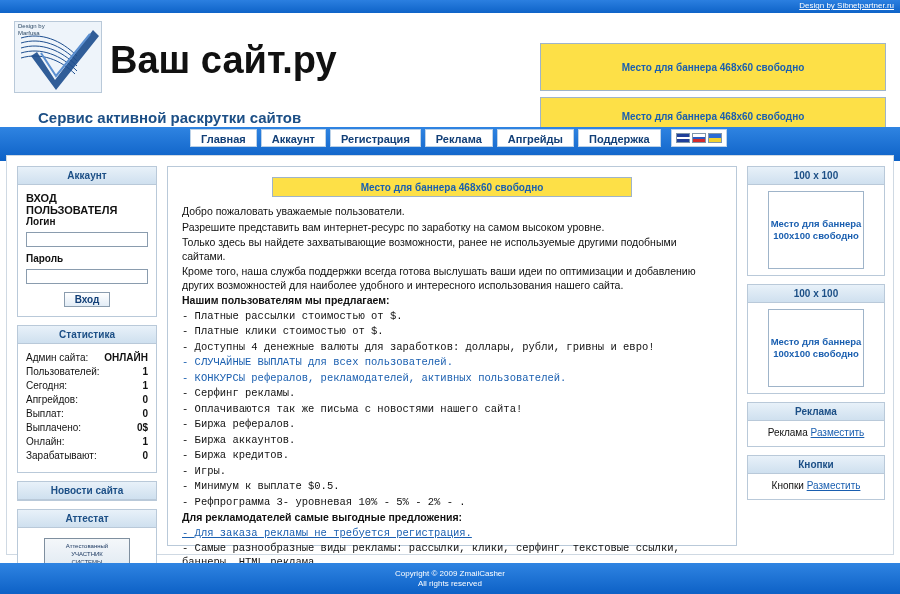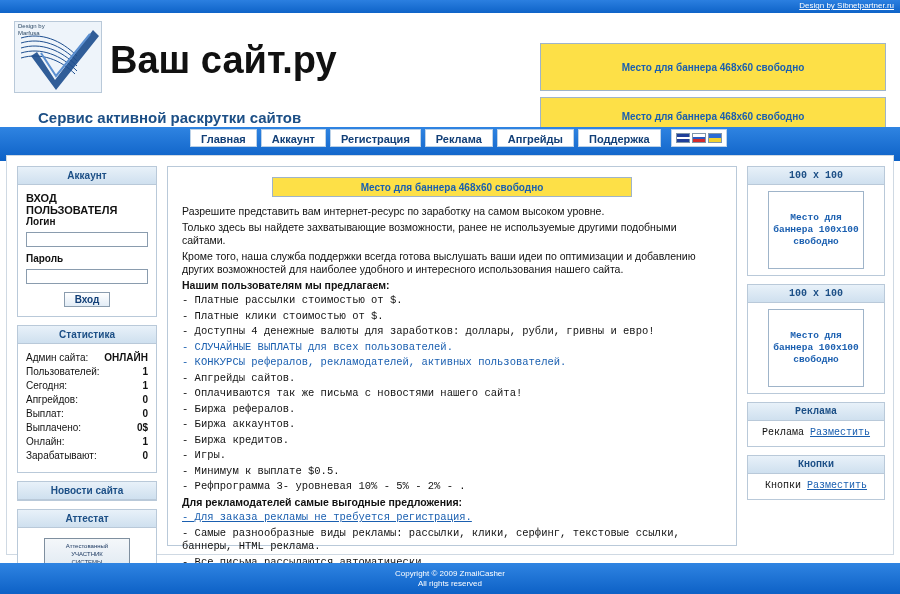--- a/index.html
+++ b/index.html
@@ -179,21 +179,20 @@
   .ctr-text p { margin: 0 0 2px 0; }
   .bold-head { font-weight: bold; margin-top: 6px; margin-bottom: 2px; }
   .li { margin: 0; font-family: Liberation Mono, monospace; }
   .lnk-blue { color: #1a5fb0; }
   .lnk-blue-u { color: #1a5fb0; text-decoration: underline; }
 
   
   .col-right {
     position: absolute; left: 740px; top: 10px;
     width: 138px;
-    font-family: Liberation Mono, monospace;
   }
   .sq-banner {
     margin: 6px auto;
     width: 96px; height: 78px;
     border: 1px solid #9fb4c9; background: #ffffff;
     display: flex; align-items: center; justify-content: center;
     text-align: center; color: #1a5fb0; font-size: 9.5px; font-weight: bold;
     line-height: 12px;
   }
   .rt-link-row {
@@ -329,31 +328,32 @@
           </div>
         </div>
       </div>
 
     </div>
 
     <div class="col-center">
       <div class="banner468 ctr-banner">Место для баннера 468х60 свободно</div>
 
       <div class="ctr-text">
+        <p>Добро пожаловать уважаемые пользователи.</p>
         <p>Разрешите представить вам интернет-ресурс по заработку на самом высоком уровне.</p>
         <p>Только здесь вы найдете захватывающие возможности, ранее не используемые другими подобными сайтами.</p>
         <p>Кроме того, наша служба поддержки всегда готова выслушать ваши идеи по оптимизации и добавлению других возможностей для наиболее удобного и интересного использования нашего сайта.</p>
 
         <p class="bold-head">Нашим пользователям мы предлагаем:</p>
         <p class="li">- Платные рассылки стоимостью от $.</p>
         <p class="li">- Платные клики стоимостью от $.</p>
         <p class="li">- Доступны 4 денежные валюты для заработков: доллары, рубли, гривны и евро!</p>
         <p class="li lnk-blue">- СЛУЧАЙНЫЕ ВЫПЛАТЫ для всех пользователей.</p>
         <p class="li lnk-blue">- КОНКУРСЫ рефералов, рекламодателей, активных пользователей.</p>
-        <p class="li">- Апгрейды сайтов.</p>
+        <p class="li">- Серфинг рекламы.</p>
         <p class="li">- Оплачиваются так же письма с новостями нашего сайта!</p>
         <p class="li">- Биржа рефералов.</p>
         <p class="li">- Биржа аккаунтов.</p>
         <p class="li">- Биржа кредитов.</p>
         <p class="li">- Игры.</p>
         <p class="li">- Минимум к выплате $0.5.</p>
         <p class="li">- Рефпрограмма 3- уровневая 10% - 5% - 2% - .</p>
 
         <p class="bold-head">Для рекламодателей самые выгодные предложения:</p>
         <p class="li lnk-blue-u">- Для заказа рекламы не требуется регистрация.</p>

